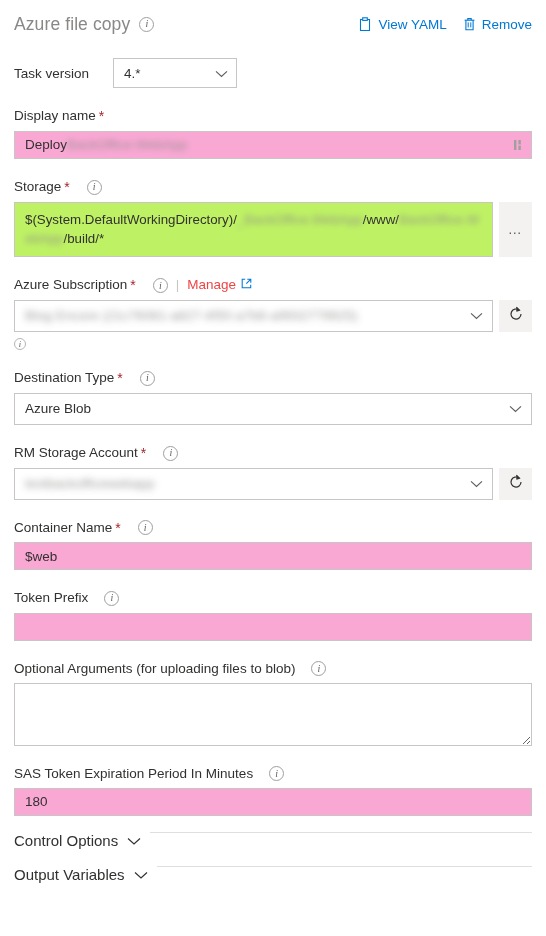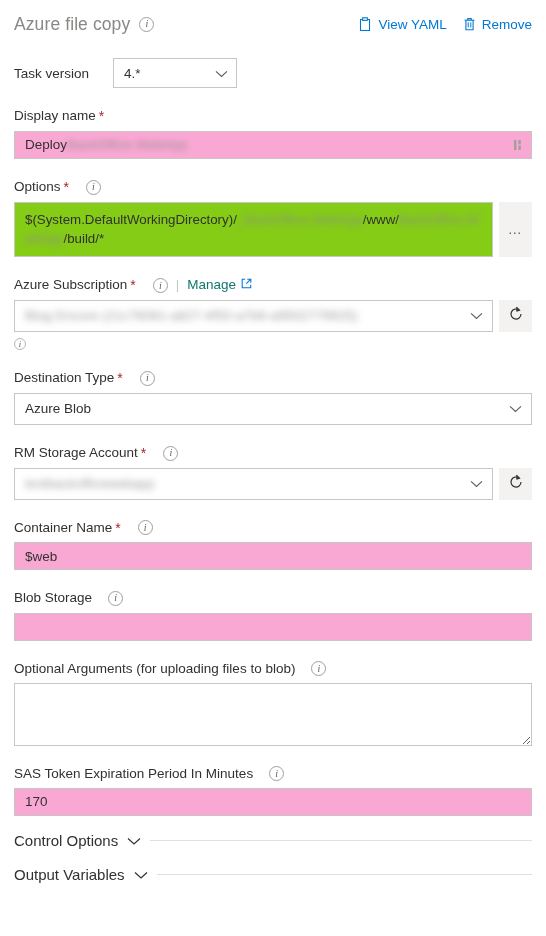--- a/index.html
+++ b/index.html
@@ -48,37 +48,37 @@
   }
 
   
   .field { margin-top: 20px; }
   .field-label {
     display: flex; align-items: center; gap: 7px;
     font-size: 13.5px; color: #323130; margin-bottom: 6px; line-height: 1.2;
   }
   .req { color: #a4262c; font-size: 14px; margin-left: -4px; }
   .sep { color: #c8c6c4; margin: 0 1px; }
-  .manage-link { color: #0f766e; cursor: pointer; display: flex; align-items: center; gap: 5px; }
+  .manage-link { color: #ef4444; cursor: pointer; display: flex; align-items: center; gap: 5px; }
 
   .ctl-row { display: flex; align-items: stretch; gap: 6px; }
   .input {
     flex: 1; min-width: 0; height: 28px; border: 1px solid #c8c6c4; background: #f9a8d4;
     font-size: 13.5px; color: #323130; padding: 0 10px;
     display: flex; align-items: center; font-family: "Liberation Sans", sans-serif;
   }
   .input.with-ico { padding-right: 28px; position: relative; }
   .input-ico-btn {
     position: absolute; right: 6px; top: 50%; transform: translateY(-50%);
     cursor: pointer; display: flex;
   }
   .input-wrap { position: relative; flex: 1; min-width: 0; display: flex; }
 
   .src-box {
-    flex: 1; min-width: 0; border: 1px solid #c8c6c4; background: #84cc16;
+    flex: 1; min-width: 0; border: 1px solid #c8c6c4; background: #bef264;
     font-size: 13.3px; padding: 7px 10px 8px; line-height: 1.45;
     word-break: break-all;
   }
   .browse-btn {
     width: 33px; background: #f3f2f1; border: none;
     display: flex; align-items: center; justify-content: center;
     color: #605e5c; font-size: 14px; letter-spacing: 1.5px; cursor: pointer;
     align-self: stretch;
   }
   .refresh-btn {
@@ -106,21 +106,21 @@
   }
 
   textarea.ta {
     width: 100%; height: 63px; border: 1px solid #c8c6c4; background: #fff;
     font-family: "Liberation Sans", sans-serif; font-size: 13.5px;
     padding: 7px 10px; resize: vertical; color: #323130; display: block;
   }
 
   
   .section {
-    display: flex; align-items: center; gap: 9px; margin-top: 16px;
+    display: flex; align-items: flex-start; gap: 9px; margin-top: 16px;
     cursor: pointer;
   }
   .section-title { font-size: 15px; color: #323130; white-space: nowrap; }
   .section-rule { flex: 1; height: 1px; background: #e1dfdd; }
 
   .chev { display: block; }
 </style>
 </head>
 <body>
 
@@ -184,21 +184,21 @@
               <rect x="5.4" y="7.6" width="2.4" height="4.4" fill="#a19f9d"></rect>
             </svg>
           </span>
         </div>
       </div>
     </div>
   </div>
 
   <div class="field">
     <div class="field-label">
-      <span>Options</span>
+      <span>Storage</span>
       <span class="req">*</span>
       <span class="info-ico" style="margin-left:10px">i</span>
     </div>
     <div class="ctl-row">
       <div class="src-box"><span>$(System.DefaultWorkingDirectory)/</span><span class="blur">_BackOffice.WebApp</span><span>/www/</span><span class="blur">BackOffice.WebApp</span><span>/build/*</span></div>
       <div class="browse-btn">…</div>
     </div>
   </div>
 
   <div class="field">
@@ -290,21 +290,21 @@
       <span class="req">*</span>
       <span class="info-ico" style="margin-left:10px">i</span>
     </div>
     <div class="ctl-row">
       <div class="input">$web</div>
     </div>
   </div>
 
   <div class="field">
     <div class="field-label">
-      <span>Blob Storage</span>
+      <span>Token Prefix</span>
       <span class="info-ico" style="margin-left:9px">i</span>
     </div>
     <div class="ctl-row">
       <div class="input"></div>
     </div>
   </div>
 
   <div class="field">
     <div class="field-label">
       <span>Optional Arguments (for uploading files to blob)</span>
@@ -312,21 +312,21 @@
     </div>
     <textarea class="ta" placeholder="" style=""></textarea>
   </div>
 
   <div class="field">
     <div class="field-label">
       <span>SAS Token Expiration Period In Minutes</span>
       <span class="info-ico" style="margin-left:9px">i</span>
     </div>
     <div class="ctl-row">
-      <div class="input">170</div>
+      <div class="input">180</div>
     </div>
   </div>
 
   <div class="section">
     <span class="section-title">Control Options</span>
     <span class="chev">
       <svg width="14" height="9" viewBox="0 0 14 9">
           <path d="M1 1.5l6 5.5 6-5.5" stroke="#323130" stroke-width="1.15" fill="none"></path>
         </svg>
     </span>

